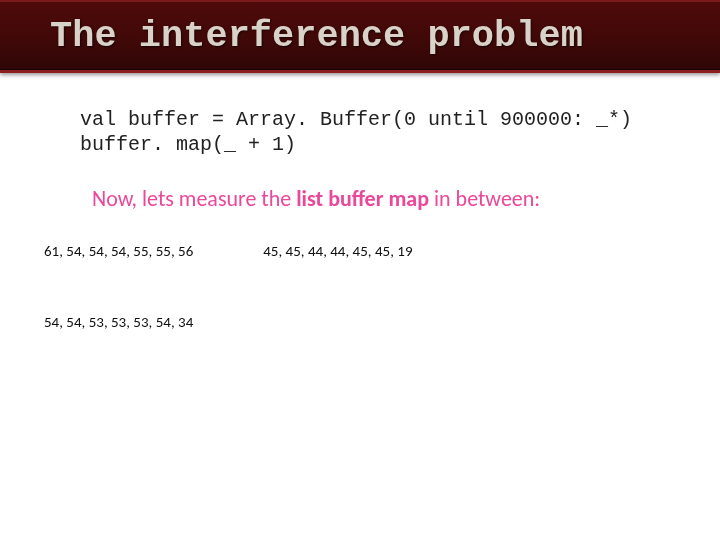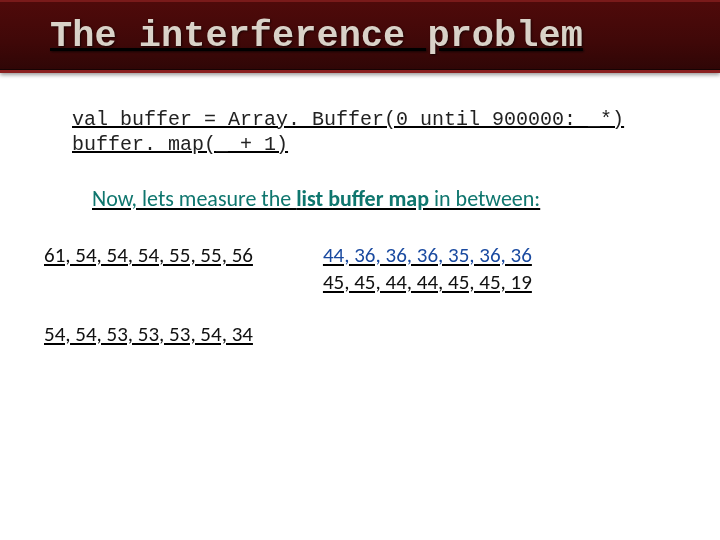--- a/index.html
+++ b/index.html
@@ -10,21 +10,20 @@
     background: #ffffff;
     font-family: "Calibri", "Segoe UI", Arial, sans-serif;
     color: #000;
     overflow: hidden;
   }
   .slide {
     position: relative;
     width: 720px;
     height: 400px;
     box-sizing: border-box;
-    text-decoration: underline;
   }
   .title-bar {
     position: relative;
     height: 68px;
     background: linear-gradient(#4f0a0a 0%, #3f0808 60%, #2f0606 100%);
     border-top: 2px solid #7a1a1a;
     border-bottom: 3px solid #8a2020;
     box-shadow: inset 0 -1px 0 rgba(0,0,0,0.5), 0 2px 4px rgba(0,0,0,0.4);
     display: flex;
     align-items: center;
@@ -40,37 +39,37 @@
   }
   .body {
     padding: 34px 44px 0 64px;
   }
   .code {
     font-family: "Courier New", Courier, monospace;
     font-size: 20px;
     line-height: 1.25;
     white-space: pre;
     color: #222;
-    margin: 0 0 28px 8px;
+    margin: 0 0 28px 16px;
   }
   .subhead {
     font-family: "Calibri", "Segoe UI", Arial, sans-serif;
     font-size: 22px;
-    color: #0f766e;
+    color: #ec4899;
     margin: 2px 0 30px 28px;
   }
   .subhead b { font-weight: 700; }
   .columns {
     display: flex;
     gap: 70px;
     margin-left: -20px;
   }
   .col {
     font-family: "Calibri", "Segoe UI", Arial, sans-serif;
-    font-size: 21px;
+    font-size: 15px;
     line-height: 1.28;
     color: #111;
   }
   .col .row { white-space: nowrap; }
   .col .gap { height: 26px; }
   .hl { color: #1a4aa0; }
 </style>
 </head>
 <body>
 
@@ -91,19 +90,18 @@
     </div>
 
     <div class="columns">
       <div class="col">
         <div class="row">61, 54, 54, 54, 55, 55, 56</div>
         <div class="gap"></div>
         <div class="gap"></div>
         <div class="row">54, 54, 53, 53, 53, 54, 34</div>
       </div>
       <div class="col">
-        <div class="row hl">44, 36, 36, 36, 35, 36, 36</div>
         <div class="row">45, 45, 44, 44, 45, 45, 19</div>
       </div>
     </div>
 
   </div>
 </div>
 
 </body></html>

